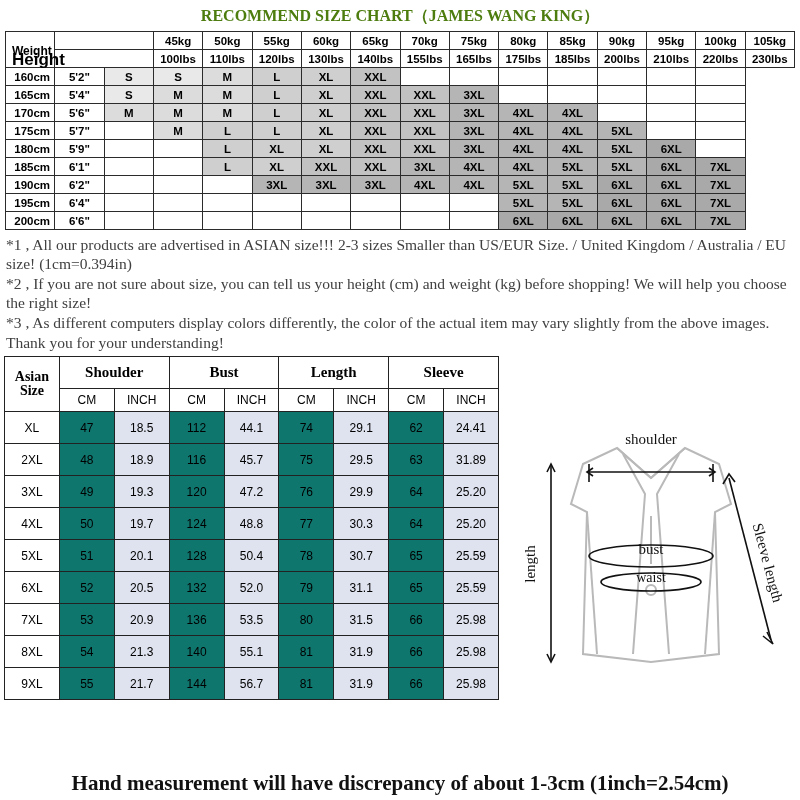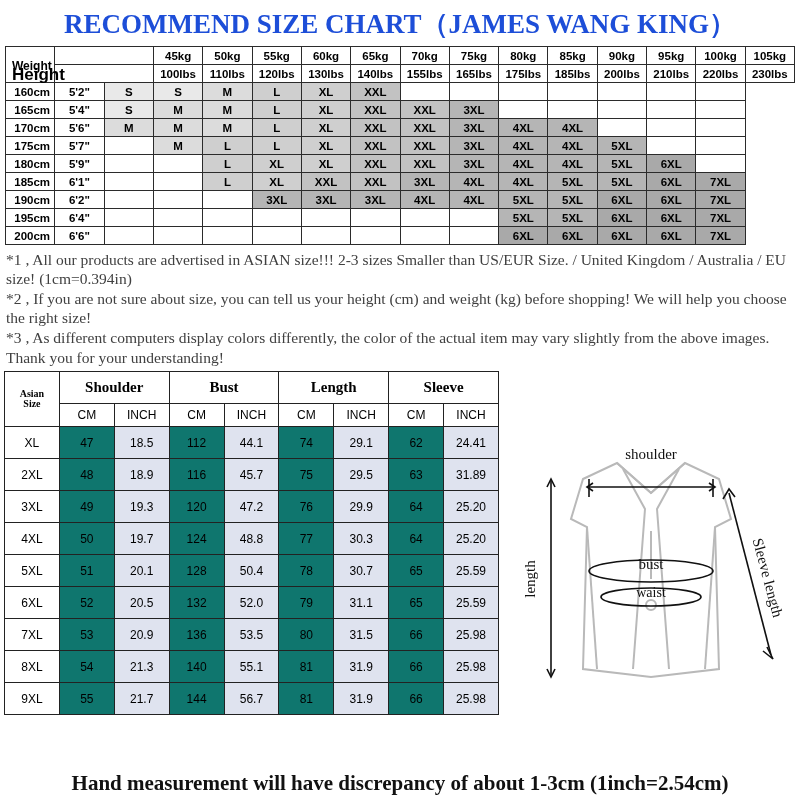--- a/index.html
+++ b/index.html
@@ -18,22 +18,22 @@
     height: 800px;
     position: relative;
     box-sizing: border-box;
   }
 
   
   .main-title {
     text-align: center;
     font-family: "Liberation Serif", serif;
     font-weight: bold;
-    font-size: 27px;
-    color: #1d4ed8;
+    font-size: 16px;
+    color: #4d7c0f;
     padding-top: 6px;
     padding-bottom: 4px;
     letter-spacing: 0px;
   }
 
   
   table.size-chart {
     border-collapse: collapse;
     width: 790px;
     margin-left: 5px;
@@ -128,21 +128,21 @@
     height: 31px;
     font-weight: normal;
   }
   table.meas th {
     font-weight: bold;
     font-size: 15px;
     font-family: "Liberation Serif", serif;
   }
   .asian-size-head {
     font-family: "Liberation Serif", serif;
-    font-size: 10px;
+    font-size: 14px;
     font-weight: bold;
     line-height: 1.05;
   }
   .unit-head {
     font-size: 11px;
     font-weight: bold;
     height: 22px !important;
     font-family: "Liberation Sans", sans-serif;
   }
   .sz-col {

